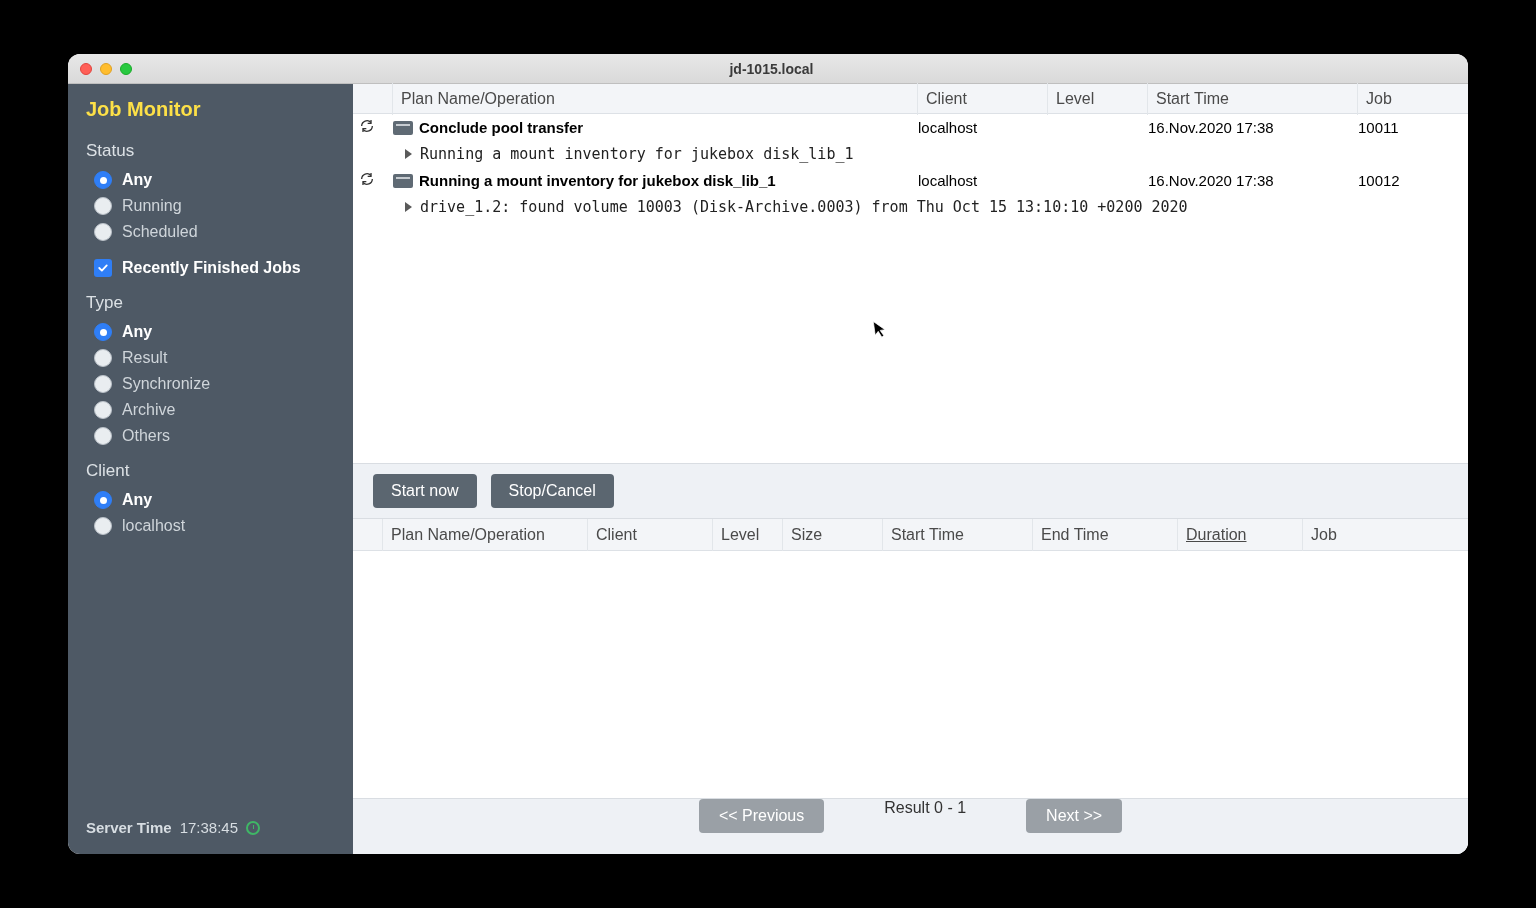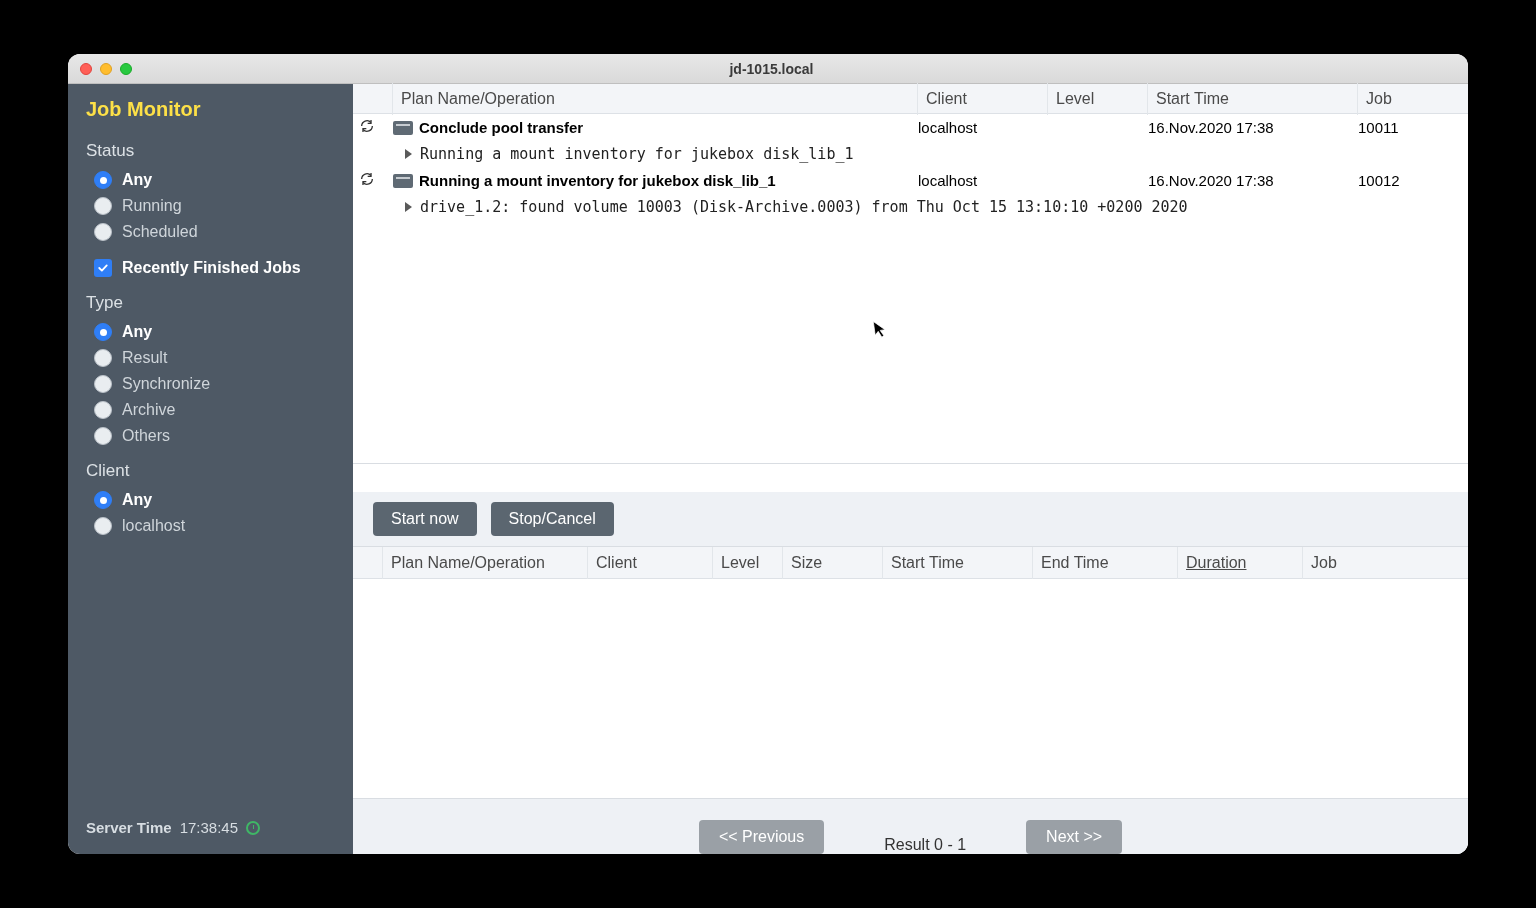--- a/index.html
+++ b/index.html
@@ -169,21 +169,20 @@
     width:20px;height:14px;background:#5f6a74;border-radius:2px;position:relative;display:inline-block;
   }
   .plan-icon::after{content:"";position:absolute;left:3px;right:3px;top:3px;height:2px;background:#c7ccd1;}
   .upper-area { flex:0 0 350px; overflow:auto; border-bottom:1px solid #d9dde2;}
   .toolbar {
     background:#eef1f5;
     padding:10px 20px;
     display:flex;
     gap:14px;
     border-bottom:1px solid #d9dde2;
-    margin-top:28px;
   }
   .btn {
     background:#5b6670;
     color:#fff;
     border:none;
     border-radius:4px;
     padding:8px 18px;
     font-size:16px;
     cursor:pointer;
   }
@@ -203,21 +202,21 @@
   .lower .c-start{width:150px;}
   .lower .c-end{width:145px;}
   .lower .c-dur{width:125px;text-decoration:underline;}
   .lower .c-job{flex:1;border-right:none;}
   .lower-rows { flex:1; }
   .footer {
     background:#eef1f5;
     border-top:1px solid #d9dde2;
     height:56px;
     display:flex;
-    align-items:flex-end;
+    align-items:flex-start;
     justify-content:center;
     gap:60px;
   }
   .nav-btn {
     background:#9aa0a6;
     color:#fff;
     border:none;
     border-radius:4px;
     padding:8px 20px;
     font-size:16px;

